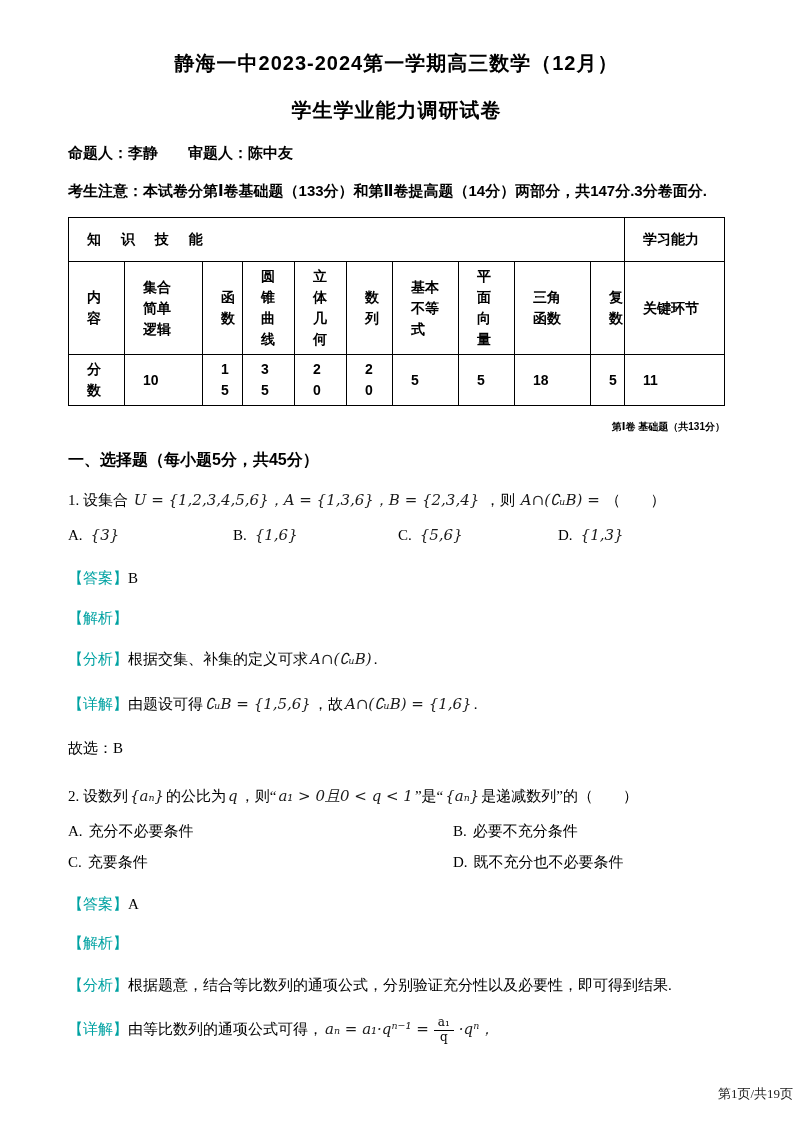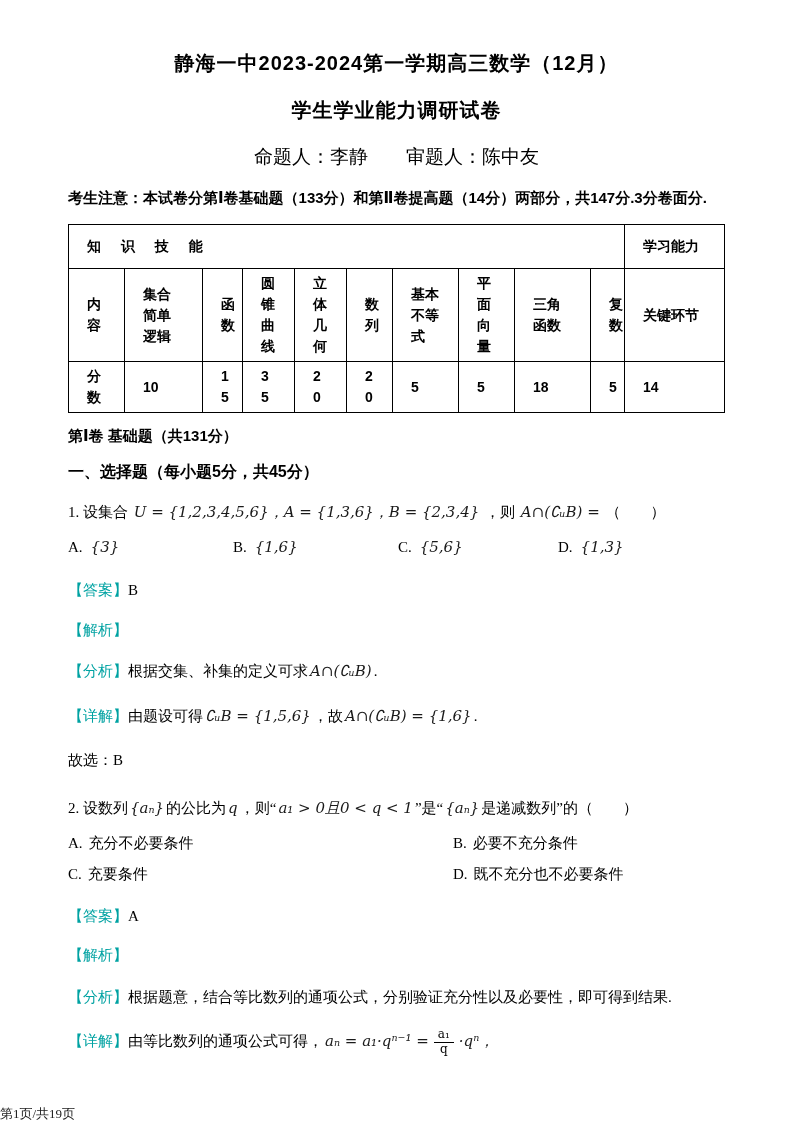--- a/index.html
+++ b/index.html
@@ -18,23 +18,22 @@
   }
   .title {
     text-align: center;
     font-size: 20px;
     font-weight: bold;
     font-family: "Liberation Sans", "DejaVu Sans", sans-serif;
     margin-bottom: 20px;
     letter-spacing: 1px;
   }
   .byline {
-    text-align: center;
-    font-size: 19px;
-    font-weight: normal;
+    font-size: 15px;
+    font-weight: bold;
     font-family: "Liberation Sans", "DejaVu Sans", sans-serif;
     margin-bottom: 16px;
   }
   .notice {
     font-size: 15px;
     font-weight: bold;
     font-family: "Liberation Sans", "DejaVu Sans", sans-serif;
     line-height: 1.6;
     margin-bottom: 14px;
   }
@@ -53,22 +52,22 @@
     vertical-align: middle;
     text-align: left;
     word-break: break-all;
     line-height: 1.5;
   }
   tr.tr1 td { height: 44px; }
   tr.tr2 td { height: 74px; }
   tr.tr3 td { height: 40px; }
   .skills-cell { letter-spacing: 8px; }
   .part-title {
-    text-align: left;
-    font-size: 15px;
+    text-align: right;
+    font-size: 10px;
     font-weight: bold;
     font-family: "Liberation Sans", "DejaVu Sans", sans-serif;
     margin: 14px 0 16px;
   }
   .section-title {
     font-size: 16px;
     font-weight: bold;
     font-family: "Liberation Sans", "DejaVu Sans", sans-serif;
     margin: 8px 0 16px;
   }
@@ -115,24 +114,24 @@
     text-align: center;
     font-size: 12px;
     line-height: 1.15;
     margin: 0 3px;
     font-family: "DejaVu Serif", serif;
   }
   .frac .num { border-bottom: 1px solid #000; padding: 0 4px; }
   .frac .den { padding: 0 4px; }
   .footer {
     position: absolute;
-    bottom: 20px;
+    bottom: 28px;
     left: 0;
     width: 100%;
-    text-align: left;
+    text-align: right;
     font-size: 13px;
     color: #222;
   }
   .gap-big { margin-bottom: 20px; }
 </style>
 </head>
 <body>
 
 <div class="page">
 
@@ -177,21 +176,21 @@
       <td>分数</td>
       <td>10</td>
       <td>15</td>
       <td>35</td>
       <td>20</td>
       <td>20</td>
       <td>5</td>
       <td>5</td>
       <td>18</td>
       <td>5</td>
-      <td>14</td>
+      <td>11</td>
     </tr>
   </tbody>
     </table>
 
   <div class="part-title">第Ⅰ卷 基础题（共131分）</div>
   <div class="section-title">一、选择题（每小题5分，共45分）</div>
 
   <div>
     <p class="stem">
       <span>1. 设集合</span>

